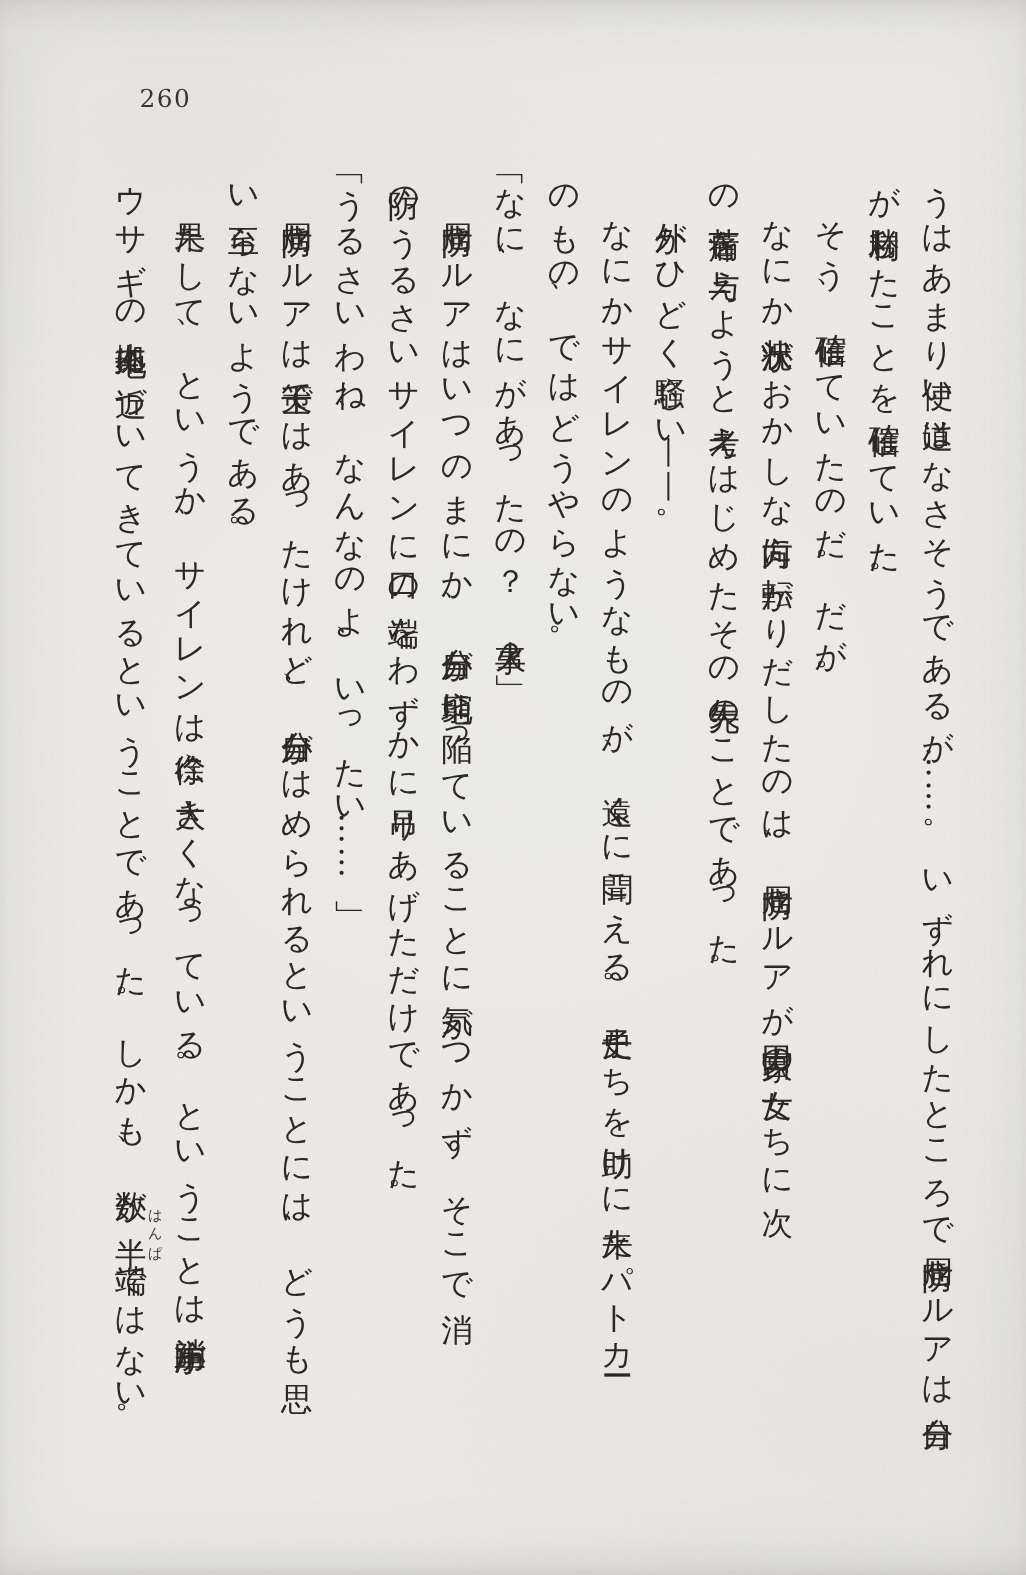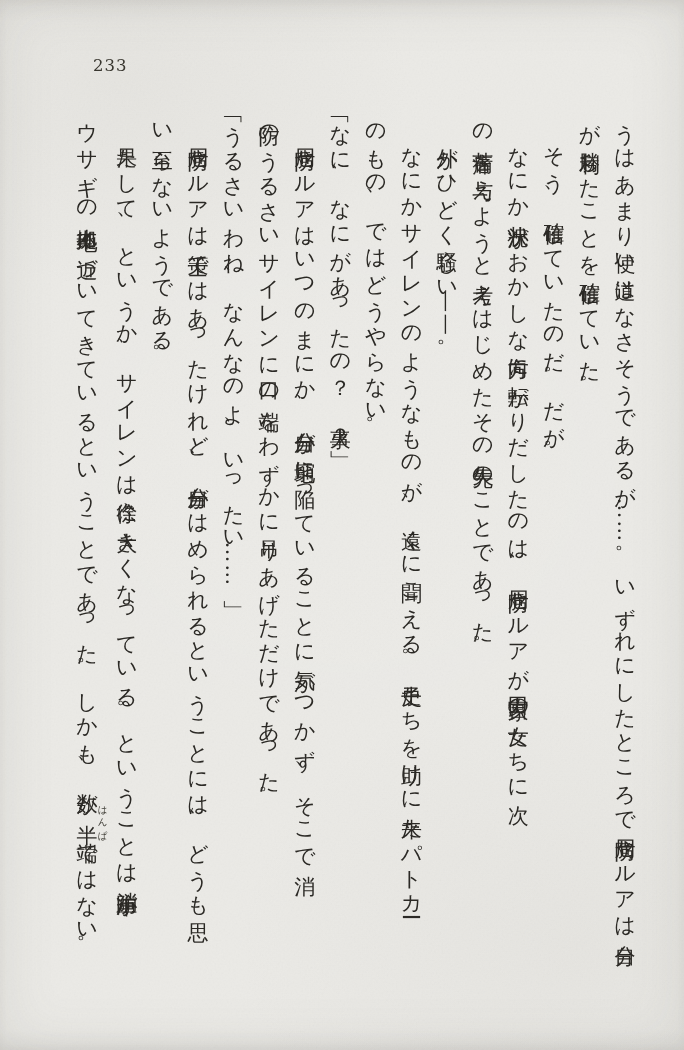--- a/index.html
+++ b/index.html
@@ -76,21 +76,21 @@
 
 <div class="page">
   <svg class="grain" xmlns="http://www.w3.org/2000/svg" width="684" height="1050">
     <filter id="noise">
       <feTurbulence type="fractalNoise" baseFrequency="0.55" numOctaves="2" stitchTiles="stitch"></feTurbulence>
       <feColorMatrix type="saturate" values="0"></feColorMatrix>
     </filter>
     <rect width="684" height="1050" filter="url(#noise)"></rect>
   </svg>
 
-  <div class="page-number">233</div>
+  <div class="page-number">260</div>
 
   <div class="text-block" id="text-block">
       <p class="line">うはあまり使い道はなさそうであるが……。いずれにしたところで周防セルアは自分</p>
       <p class="line">が勝利したことを確信していた。</p>
       <p class="line indent">そう、確信していたのだ。だが。</p>
       <p class="line indent">なにか状況がおかしな方向に転がりだしたのは、周防セルアが田宮家の女たちに次</p>
       <p class="line">の苦痛を与えようと考えはじめたその矢先のことであった。</p>
       <p class="line indent">外がひどく騒々しい——。</p>
       <p class="line indent">なにかサイレンのようなものが、遠くに聞こえる。史子たちを助けに来たパトカー</p>
       <p class="line">のもの、ではどうやらない。</p>

